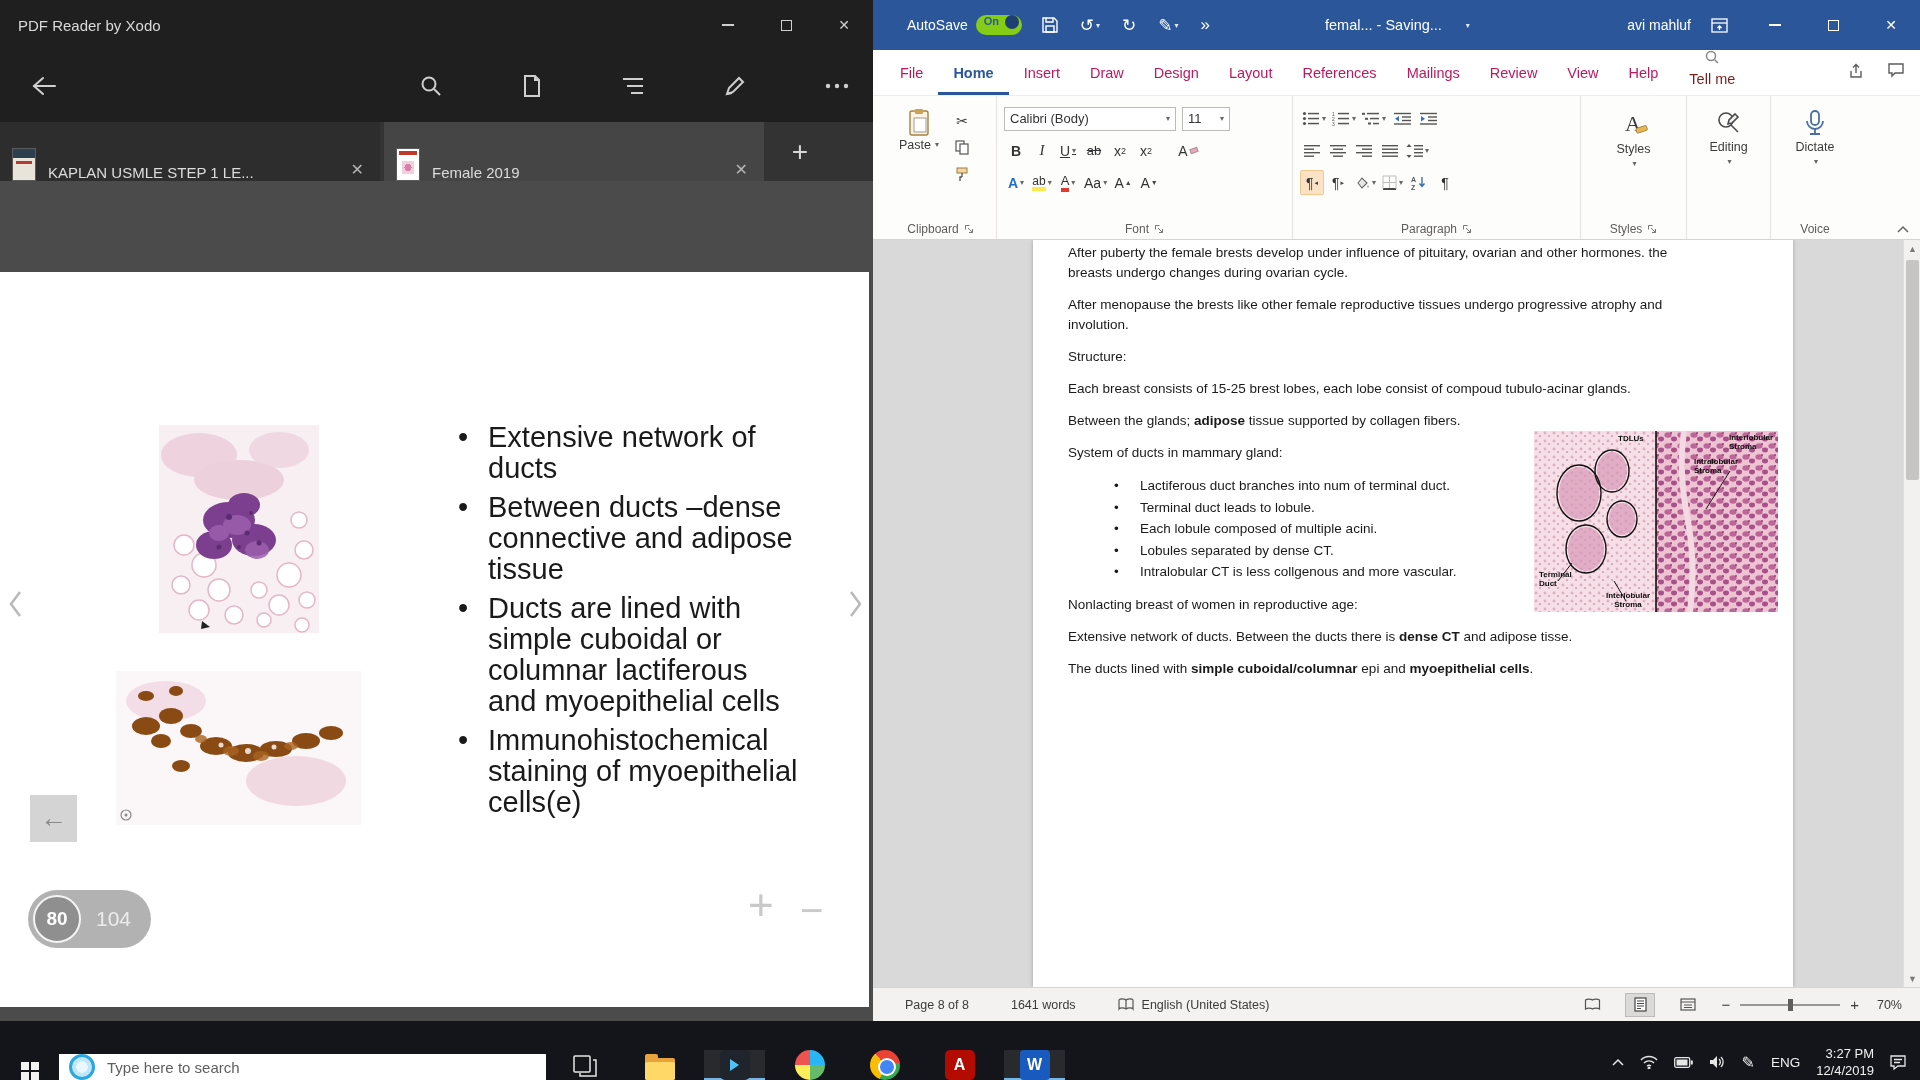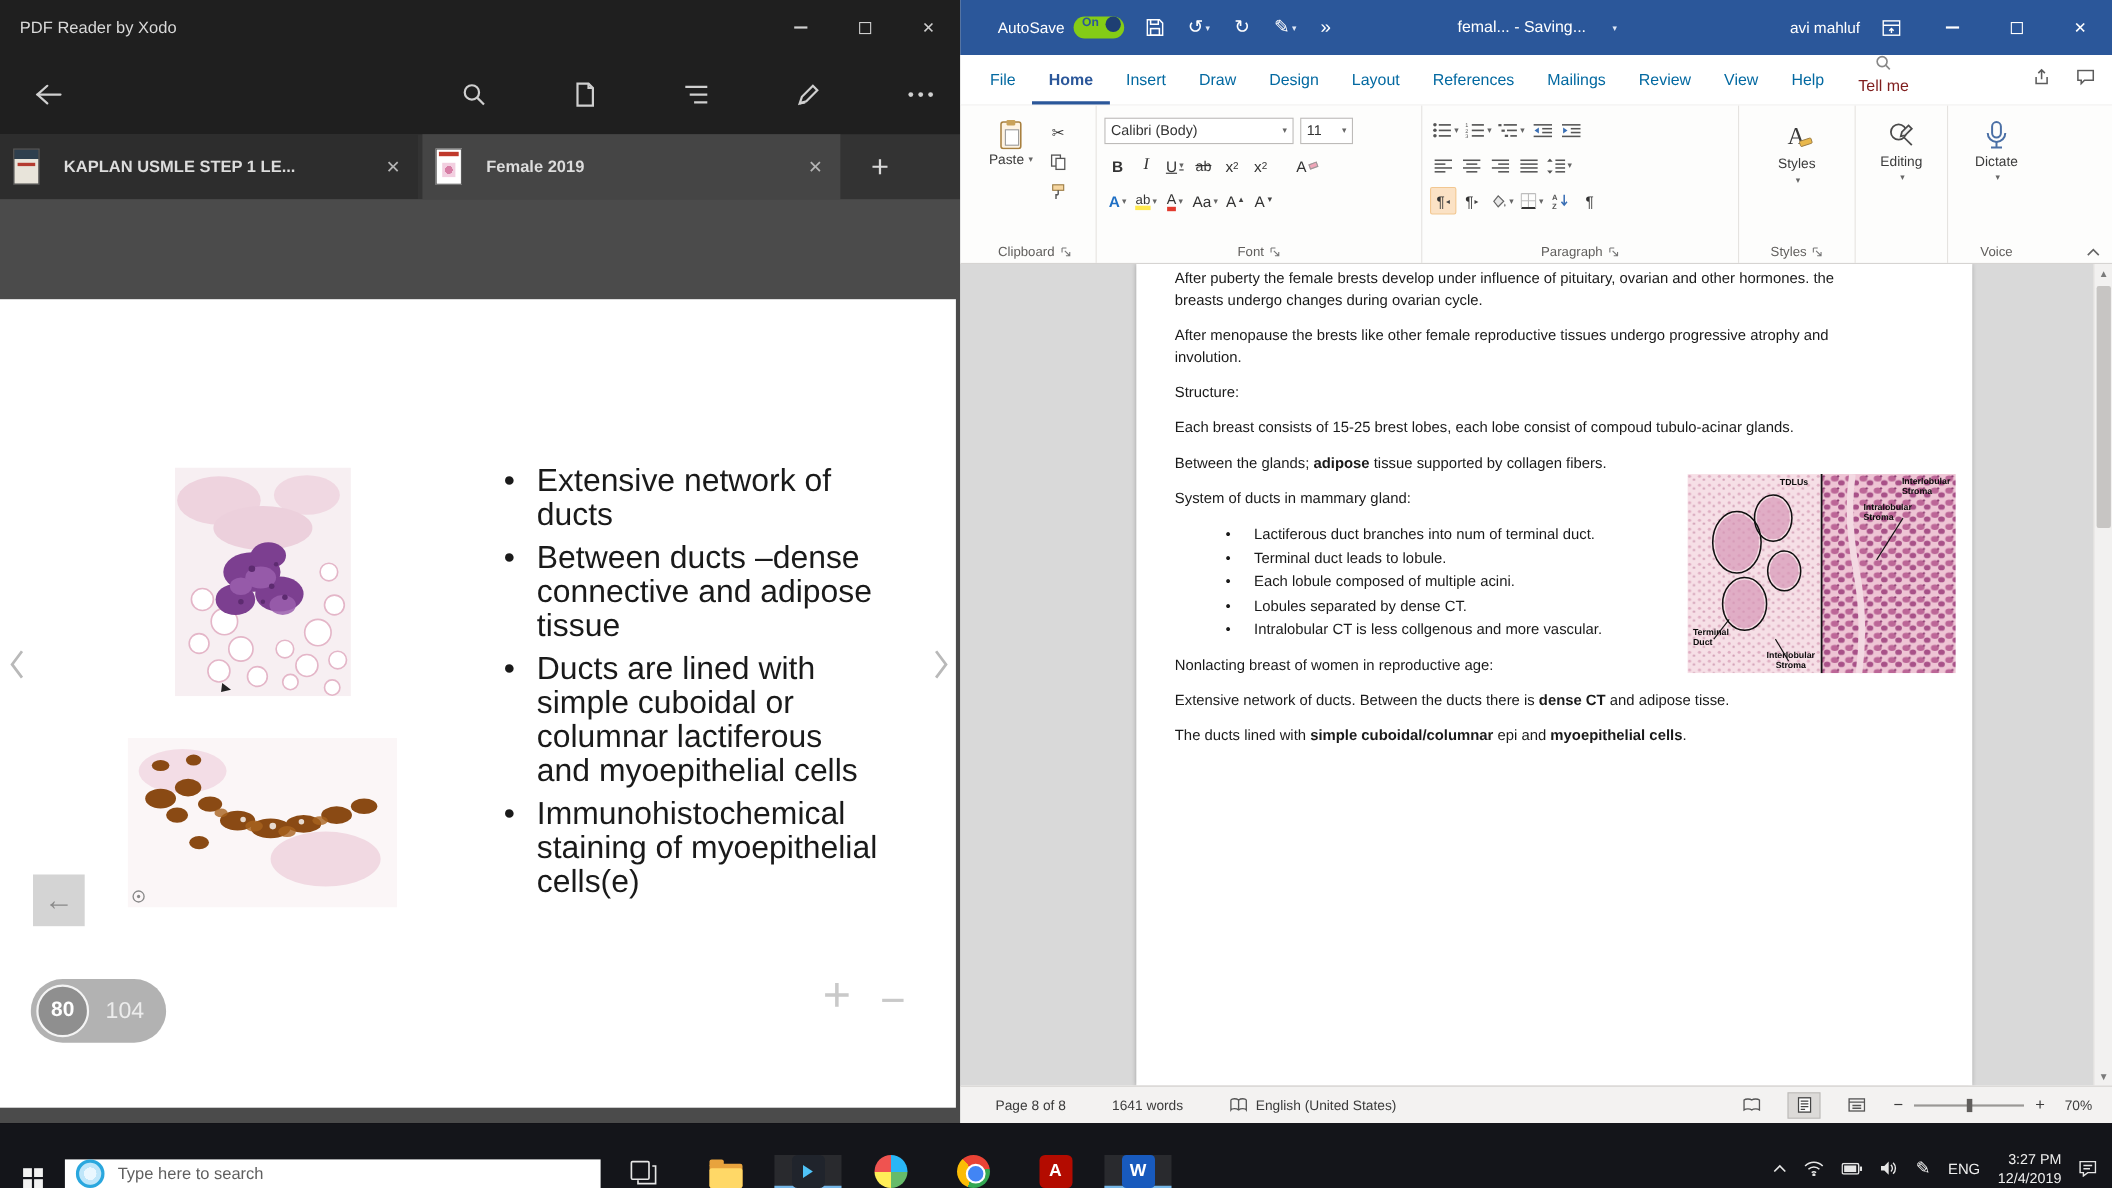--- a/index.html
+++ b/index.html
@@ -13,21 +13,21 @@
   .x-title { color:#d9d9d9; font-size:15px; padding-left:18px; }
   .x-winbtns { margin-left:auto; display:flex; height:100%; }
   .x-winbtn { width:58px; height:100%; display:flex; align-items:center; justify-content:center; color:#cfcfcf; font-size:14px; }
   .x-minline { width:12px; height:1.5px; background:#cfcfcf; display:block; }
   .x-maxbox { width:11px; height:11px; border:1.5px solid #cfcfcf; display:block; }
   .x-toolbar { height:72px; background:#1f1f1f; display:flex; align-items:center; }
   .x-back { margin-left:30px; display:flex; }
   .x-tools { margin-left:auto; display:flex; align-items:center; gap:78px; margin-right:24px; }
   .x-tool { display:flex; align-items:center; justify-content:center; }
   .x-tabbar { height:59px; background:#333333; display:flex; align-items:stretch; }
-  .x-tab { width:380px; display:flex; align-items:center; padding:0 12px; gap:22px; background:#2d2d2d; margin-right:4px;font-weight:bold; }
+  .x-tab { width:380px; display:flex; align-items:flex-end; padding:0 12px; gap:12px; background:#2d2d2d; margin-right:4px; }
   .x-tab.active { background:#454545; }
   .x-tab-label { color:#dcdcdc; font-size:15px; flex:1; white-space:nowrap; overflow:hidden; text-overflow:ellipsis; }
   .x-tab-close { color:#b5b5b5; font-size:16px; padding:2px 4px; }
   .x-thumb { width:24px; height:33px; flex:0 0 auto; border:1px solid #5a5a5a; position:relative; }
   .x-thumb.t0 { background:linear-gradient(180deg,#2e3f4e 0 28%,#e8e4da 28% 100%); }
   .x-thumb.t0::after { content:""; position:absolute; left:3px; right:3px; top:12px; height:3px; background:#b43b30; }
   .x-thumb.t1 { background:#fff; }
   .x-thumb.t1::before { content:""; position:absolute; left:2px; right:2px; top:2px; height:4px; background:#c0392b; }
   .x-thumb.t1::after { content:""; position:absolute; left:5px; right:5px; top:12px; bottom:6px; background:radial-gradient(circle,#d77fa6 0 40%,#f2cfe0 41% 100%); }
   .x-plustab { width:64px; display:flex; align-items:center; justify-content:center; color:#d8d8d8; font-size:28px; font-weight:300; }
@@ -58,21 +58,21 @@
   .tb-ico { display:flex; align-items:center; color:#fff; font-size:17px; margin-right:22px; gap:2px; }
   .mini-caret { font-size:8px; color:#dfe7f5; }
   .w-doc-title { position:absolute; left:452px; top:0; height:50px; display:flex; align-items:center; gap:24px; font-size:14.5px; color:#fff; }
   .w-user { margin-left:auto; font-size:14px; }
   .w-winbtns { display:flex; height:100%; margin-left:18px; }
   .w-winbtn { width:58px; height:100%; display:flex; align-items:center; justify-content:center; color:#fff; font-size:14px; }
   .w-minline { width:12px; height:1.5px; background:#fff; display:block; }
   .w-maxbox { width:11px; height:11px; border:1.5px solid #fff; display:block; }
 
   .w-tabrow { height:46px; background:#ffffff; display:flex; align-items:stretch; padding-left:12px; border-bottom:1px solid #eeedec; }
-  .wtab { padding:0 15px; display:flex; align-items:center; font-size:14.5px; color:#0369a1; }
+  .wtab { padding:0 15px; display:flex; align-items:center; font-size:14.5px; color:#be185d; }
   .wtab.active { color:#2b579a; font-weight:700; box-shadow:inset 0 -3px 0 #2b579a; }
   .tellme { display:flex; align-items:center; gap:7px; color:#7f1d1d; font-size:14.5px; margin-left:16px;flex-direction:column; }
   .tabrow-right { margin-left:auto; display:flex; align-items:center; gap:24px; padding-right:16px; }
 
   .w-ribbon { position:relative; height:144px; background:#fdfdfc; border-bottom:1px solid #d6d4d2; display:flex; padding:0 0 0 12px; }
   .rgroup { position:relative; border-right:1px solid #e5e3e0; padding:8px 7px 24px; display:flex; gap:4px; }
   .glabel { position:absolute; left:0; right:0; bottom:3px; display:flex; align-items:center; justify-content:center; gap:5px; font-size:12px; color:#605e5c; }
   .rrows { display:flex; flex-direction:column; gap:3px; }
   .rrow { display:flex; align-items:center; gap:2px; height:29px; }
   .combo { height:24px; background:#fff; border:1px solid #bdbbb9; display:flex; align-items:center; padding:0 5px; font-size:13px; color:#333; }

